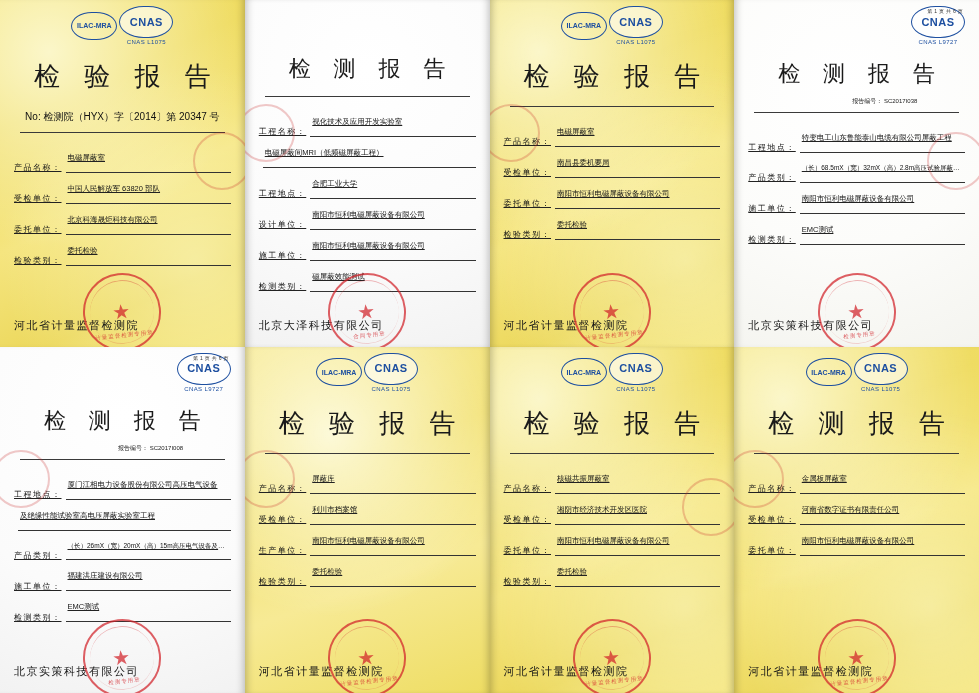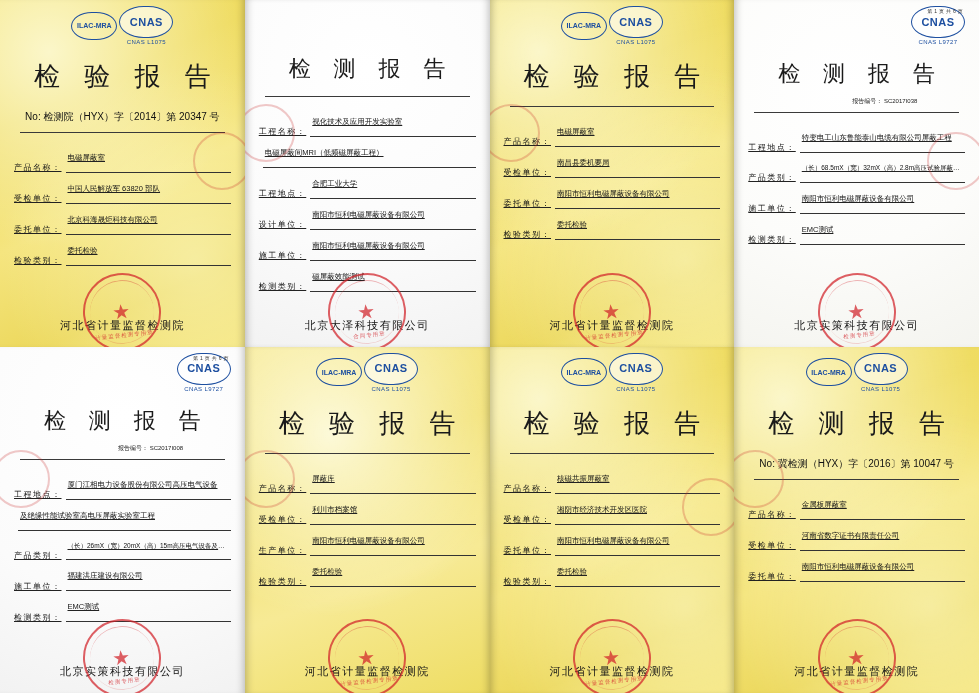--- a/index.html
+++ b/index.html
@@ -174,21 +174,20 @@
     overflow: hidden;
     text-overflow: ellipsis;
   }
   .field.tight .val { font-size: 6.5px; }
 
   .spacer { flex: 1 1 auto; }
 
   
   .issuer {
     position: relative;
-    text-align: center;
     font-size: 11px;
     letter-spacing: 1.5px;
     color: #151515;
     padding-bottom: 6px;
     margin-top: 4px;
   }
   .stamp {
     position: absolute;
     width: 74px;
     height: 74px;
@@ -537,21 +536,20 @@
           </div>
           <div>
             <div class="cnas">
               <div class="big">CNAS</div>
             </div>
             <div class="cnas-code">CNAS L1075</div>
           </div>
         </div>
       </div>
       <div class="title big">检 测 报 告</div>
-      <div class="report-no">No: 冀检测（HYX）字〔2016〕第 10047 号</div>
       <hr class="sep">
       <div class="fields">
         <div class="field">
           <span class="lab">产品名称：</span>
           <span class="val">金属板屏蔽室</span>
         </div>
         <div class="field">
           <span class="lab">受检单位：</span>
           <span class="val">河南省数字证书有限责任公司</span>
         </div>

